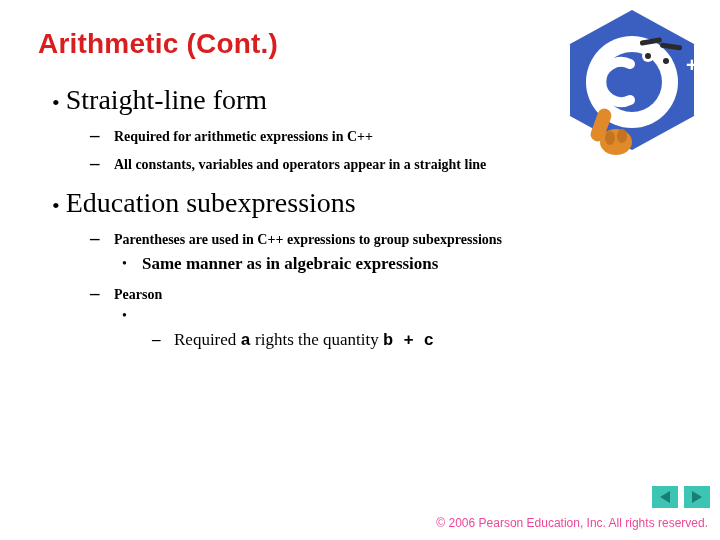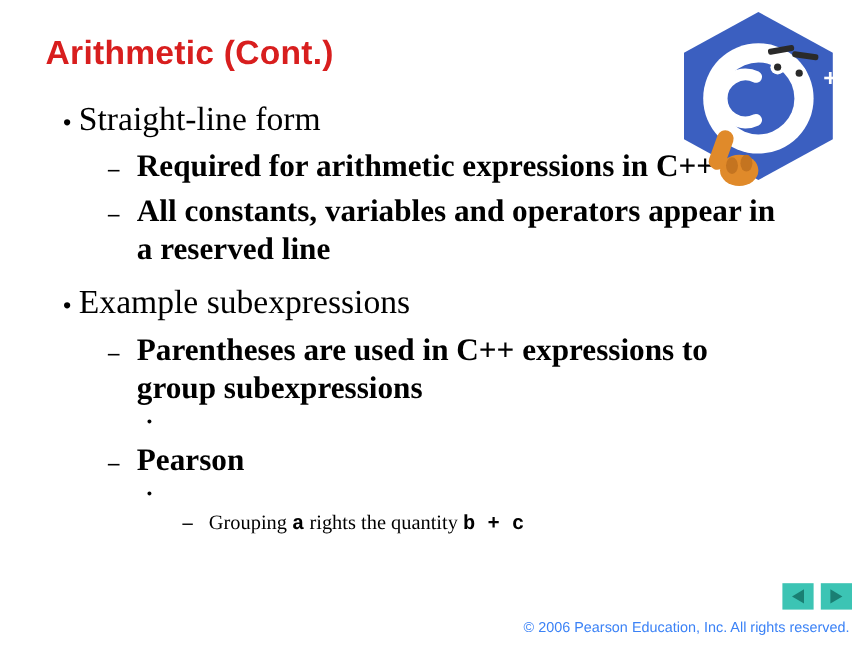--- a/index.html
+++ b/index.html
@@ -68,21 +68,21 @@
     line-height: 1.25;
   }
   .lvl2 > li .dash {
     font-weight: bold;
     font-size: 19px;
     min-width: 18px;
     margin-right: 6px;
   }
   .lvl2 > li .text {
     font-weight: bold;
-    font-size: 26px;
+    font-size: 14px;
     flex: 1;
     font-family: Liberation Serif, serif;
   }
   .lvl3 {
     padding-left: 70px;
     margin-top: 2px;
   }
   .lvl3 > li {
     display: flex;
     align-items: baseline;
@@ -143,21 +143,21 @@
     align-items: center;
     justify-content: center;
     cursor: pointer;
   }
   .copyright {
     position: absolute;
     bottom: 10px;
     right: 12px;
     font-family: Arial, Helvetica, sans-serif;
     font-size: 12px;
-    color: #3b82f6;
+    color: #ec4899;
   }
   ul { list-style: none; }
 </style>
 </head>
 <body>
 
 <div class="slide">
 
   <div class="title">Arithmetic (Cont.)</div>
 
@@ -188,57 +188,58 @@
         <span class="bullet-dot">•</span>
         <span class="text">Straight-line form</span>
       </div>
       <ul class="lvl2">
         <li>
           <span class="dash">–</span>
           <span class="text">Required for arithmetic expressions in C++</span>
         </li>
         <li>
           <span class="dash">–</span>
-          <span class="text">All constants, variables and operators appear in a reserved line</span>
+          <span class="text">All constants, variables and operators appear in a straight line</span>
         </li>
       </ul>
     </div>
 
     <div class="lvl1" style="margin-top:10px;">
       <div class="row">
         <span class="bullet-dot">•</span>
-        <span class="text">Example subexpressions</span>
+        <span class="text">Education subexpressions</span>
       </div>
       <ul class="lvl2">
         <li>
           <span class="dash">–</span>
           <span class="text">Parentheses are used in C++ expressions to group subexpressions</span>
         </li>
       </ul>
       <ul class="lvl3">
         <li>
           <span class="mini">•</span>
+          <span class="text">Same manner as in algebraic expressions</span>
         </li>
       </ul>
       <ul class="lvl2">
         <li>
           <span class="dash">–</span>
           <span class="text">Pearson</span>
         </li>
       </ul>
       <ul class="lvl3">
         <li>
           <span class="mini">•</span>
         </li>
       </ul>
       <ul class="lvl4">
         <li>
           <span class="dash">–</span>
           <span class="text">
-            <span>Grouping </span><span class="code-sm">a</span><span> rights the quantity </span><span class="code-sm">b + c</span>
+            <span>Required </span><span class="code-sm">a</span><span> rights the quantity </span><span class="code-sm">b + c</span>
           </span>
         </li>
       </ul>
     </div>
 
   </div>
 
   <div class="footer-nav">
     <div class="navbtn">
       <svg width="12" height="14" viewBox="0 0 12 14">

